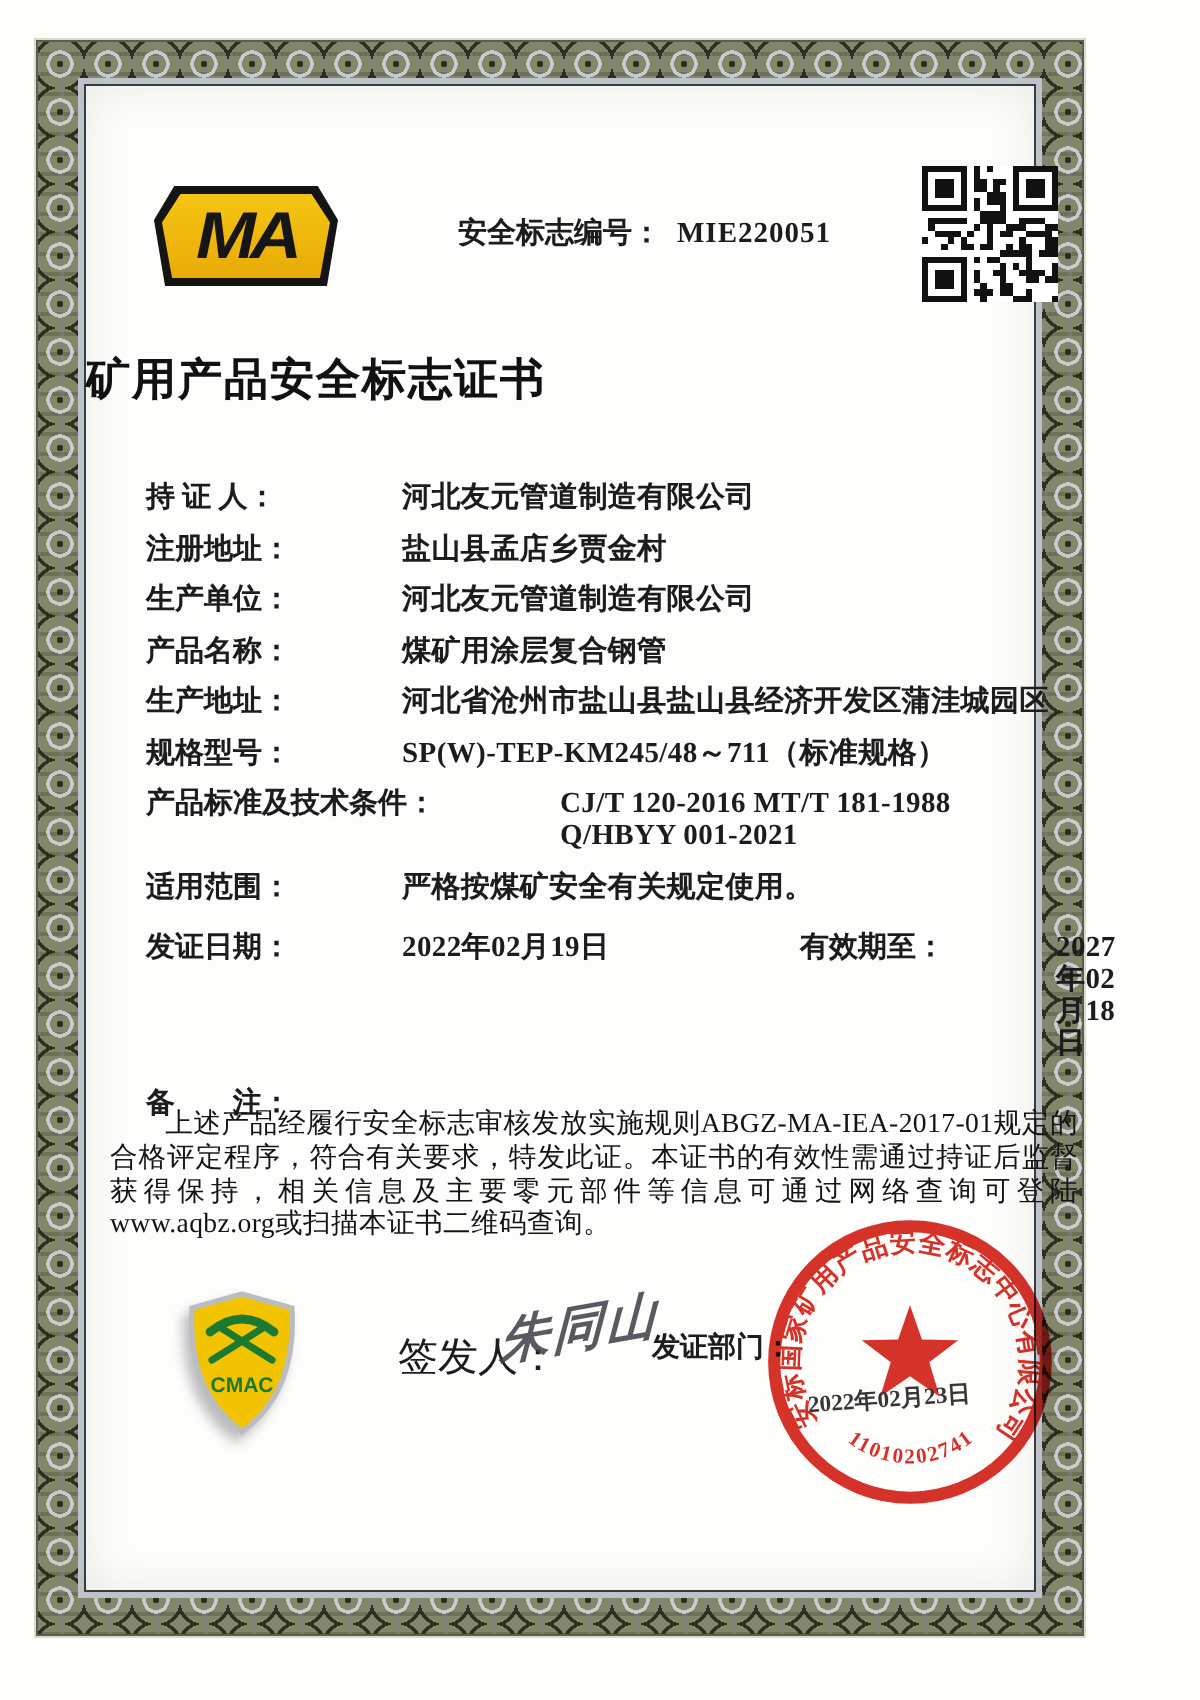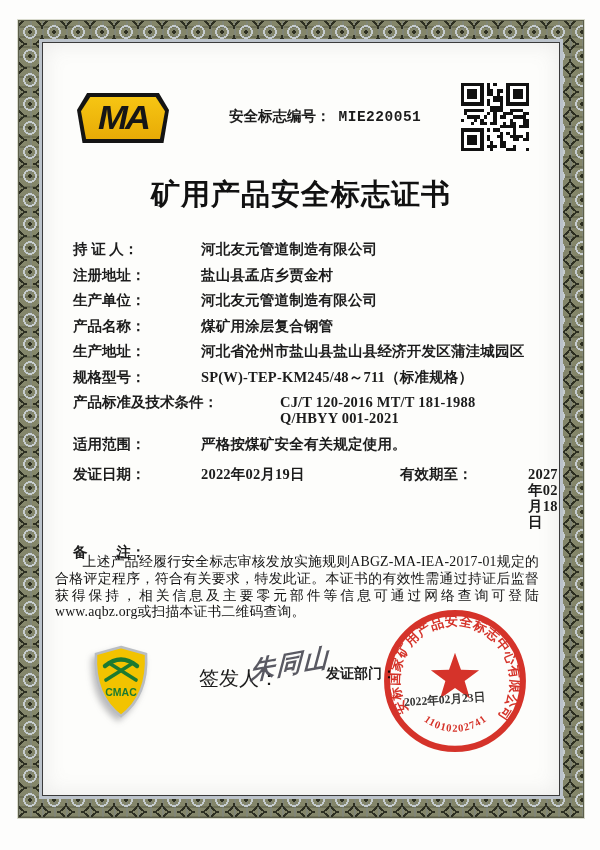--- a/index.html
+++ b/index.html
@@ -2,21 +2,21 @@
 <html><head>
 <meta charset="utf-8">
 <style>
   html,body{margin:0;padding:0;background:#ffffff;}
   .page{
     position:relative;width:600px;height:850px;background:#fdfdfc;overflow:hidden;
     font-family:"Liberation Serif","DejaVu Serif",serif;color:#1c1c1c;
   }
   
   .frame{
-    position:absolute;left:18px;top:20px;width:566px;height:798px;
+    position:absolute;left:18px;top:20px;width:524px;height:798px;
     background-color:#84866a;
     background-image:
       repeating-radial-gradient(circle at 12px 12px,
         rgba(40,42,30,.95) 0 1.6px, rgba(40,42,30,0) 1.6px 5px,
         rgba(205,212,218,.9) 5px 6.8px, rgba(205,212,218,0) 6.8px 12px),
       repeating-linear-gradient(90deg, rgba(125,135,145,.35) 0 2px, transparent 2px 12px),
       repeating-linear-gradient(0deg, rgba(70,72,52,.35) 0 2px, transparent 2px 10px);
     background-size:24px 24px,auto,auto;
     box-shadow:inset 0 0 0 1px #5c5e49, 0 0 0 1px #d9dbce;
   }
@@ -30,26 +30,26 @@
     background:#141414;
     clip-path:polygon(11% 0,89% 0,100% 34%,94% 100%,6% 100%,0 34%);
     display:flex;align-items:center;justify-content:center;}
   .ma-badge .ma-in{position:absolute;left:4px;top:4px;right:4px;bottom:4px;
     background:linear-gradient(180deg,#f6c513,#e8ab06);
     clip-path:polygon(11% 0,89% 0,100% 34%,94% 100%,6% 100%,0 34%);}
   .ma-badge .ma-txt{position:relative;font-family:"Liberation Sans","DejaVu Sans",sans-serif;
     font-weight:900;font-style:italic;font-size:36px;letter-spacing:-3px;color:#161616;
     transform:scaleY(.92);line-height:1;}
   .certline{position:absolute;left:186px;top:64px;font-size:14.5px;font-weight:bold;white-space:nowrap;}
-  .certline .no{font-weight:bold;font-family:Liberation Mono, monospace;margin-left:8px;letter-spacing:.5px;}
+  .certline .no{font-weight:bold;font-family:Liberation Serif, serif;margin-left:8px;letter-spacing:.5px;}
   .qr{position:absolute;left:418px;top:40px;width:68px;height:68px;}
   .qr svg{width:68px;height:68px;shape-rendering:crispEdges;}
   
-  .title{position:absolute;left:0;top:132px;width:100%;text-align:center;
-    font-size:29px;font-weight:bold;letter-spacing:1px;color:#111;}
+  .title{position:absolute;left:0;top:132px;width:100%;text-align:left;
+    font-size:22px;font-weight:bold;letter-spacing:1px;color:#111;}
   
   .fields{position:absolute;left:30px;top:198px;width:462px;font-size:14.5px;}
   .frow{display:flex;align-items:baseline;margin-bottom:9.5px;line-height:16px;min-height:16px;gap:48px;}
   .frow .lbl{flex:0 0 80px;font-weight:bold;white-space:nowrap;}
   .frow .val{font-weight:bold;letter-spacing:.2px;}
   .frow.wide .lbl{flex:0 0 auto;margin-right:14px;}
   .frow.dates{margin-top:14px;}
   .frow.dates .val1{flex:0 0 151px;font-weight:bold;}
   .frow.remark{margin-top:14px;}
   

